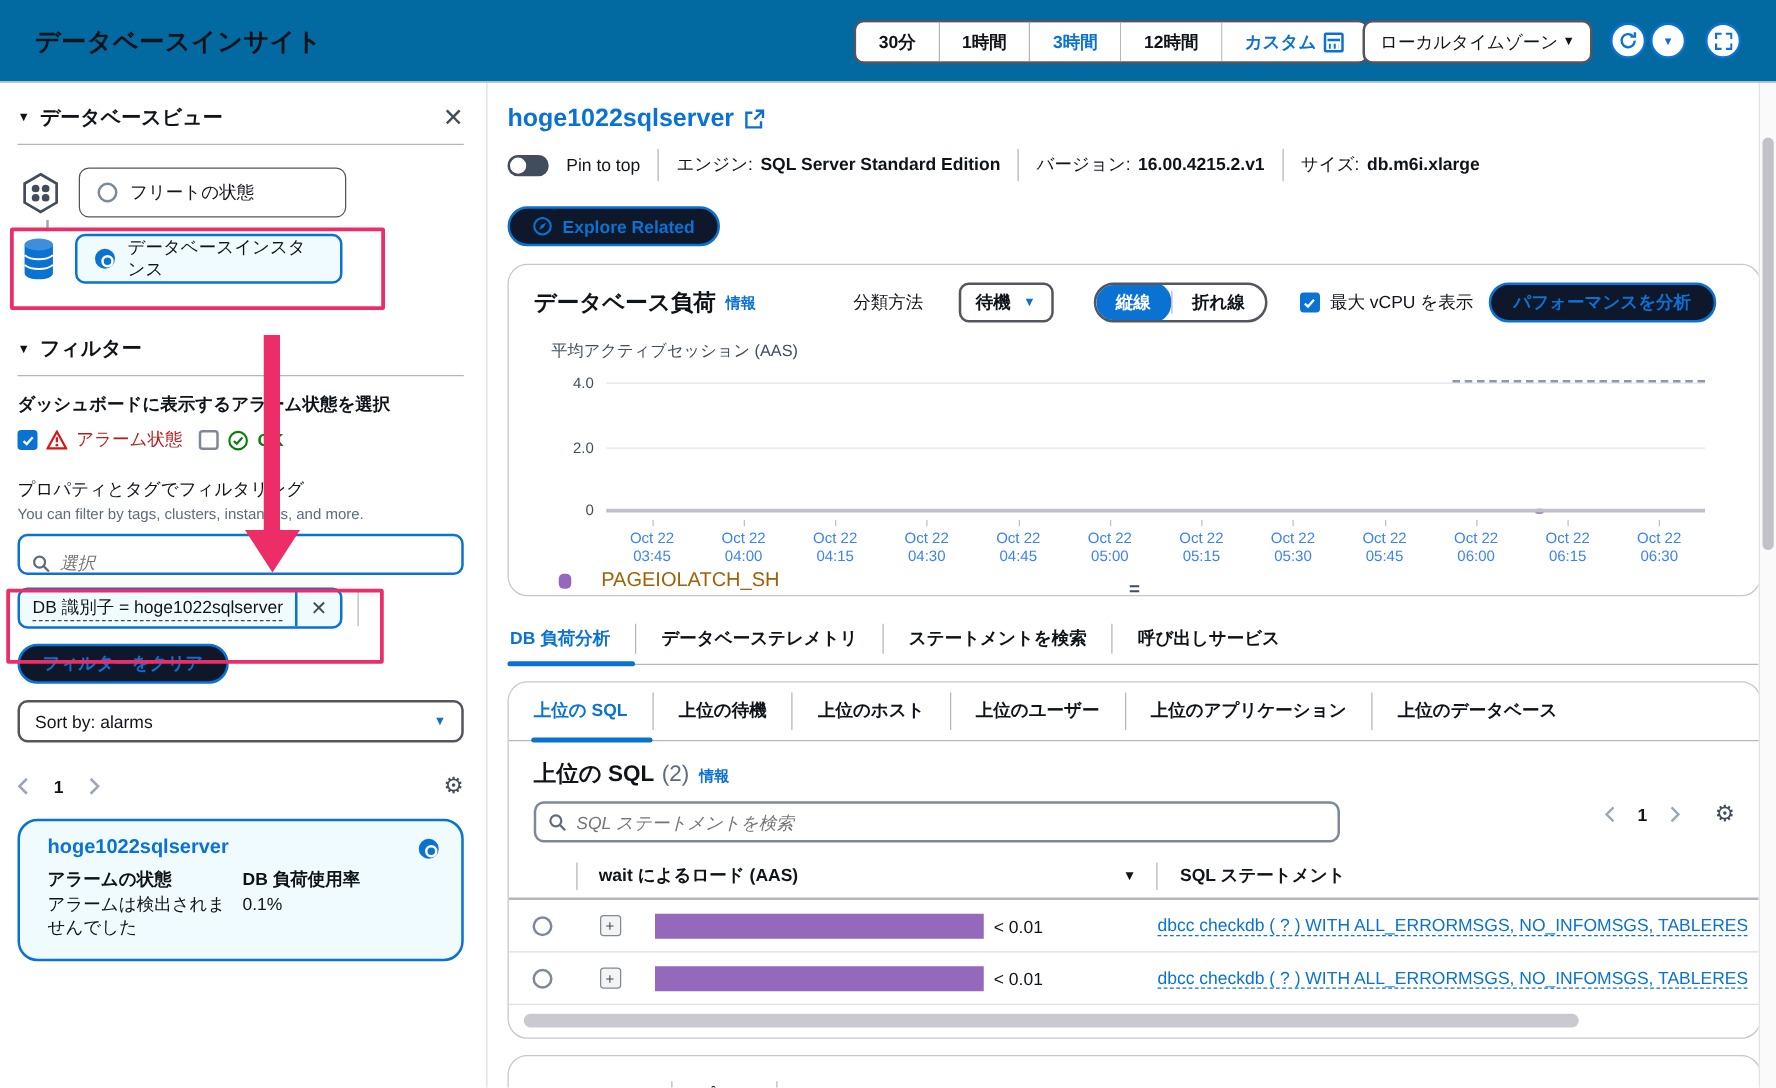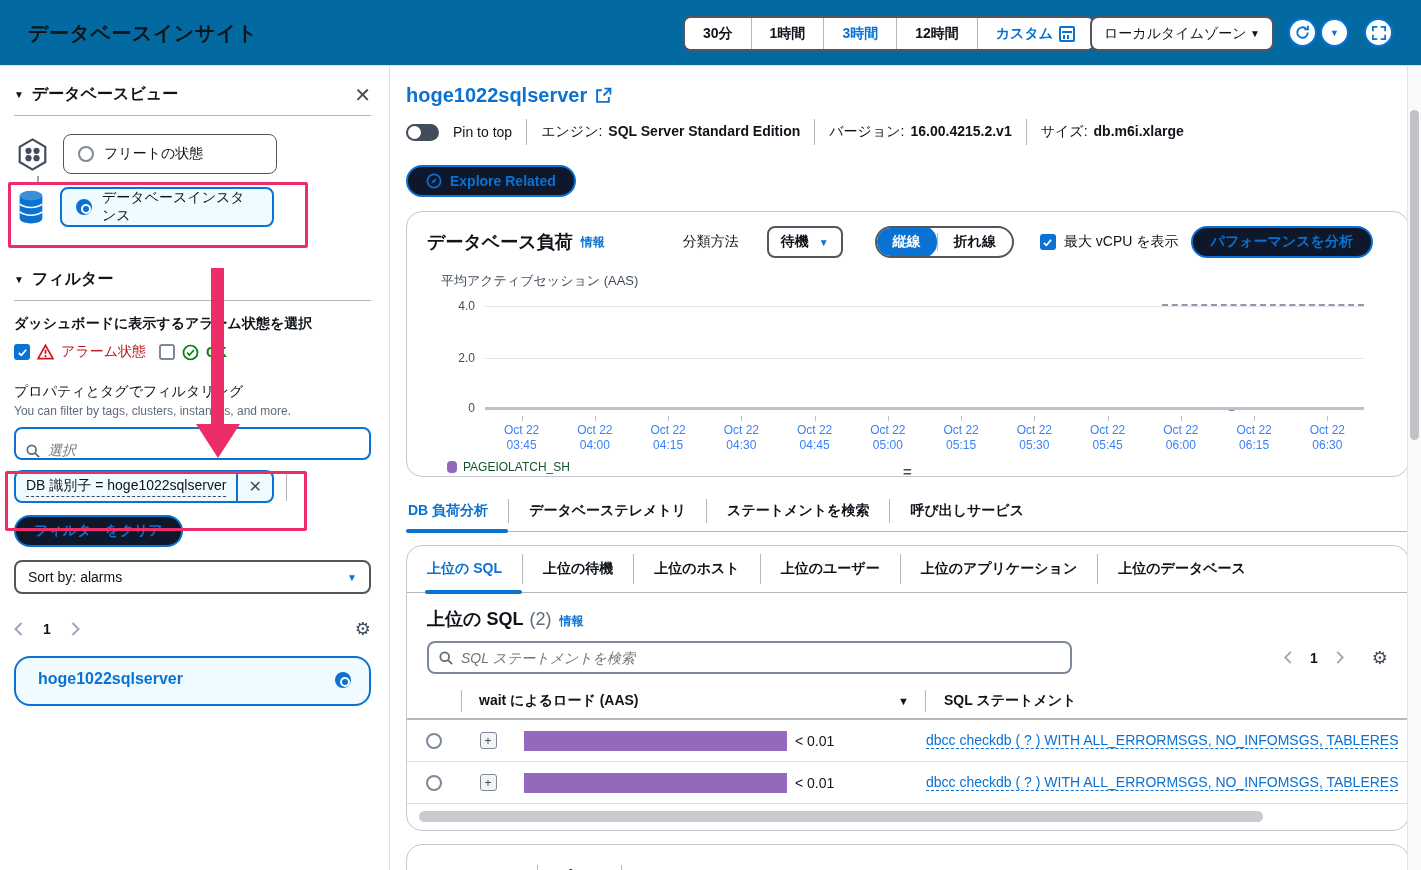--- a/index.html
+++ b/index.html
@@ -122,37 +122,37 @@
   .ylab { position:absolute; left:14px; top:8px; font-size:13px; color:#414d5c; }
   .plot { position:absolute; left:58px; right:24px; top:42px; bottom:62px; }
   .gridline { position:absolute; left:0; right:0; height:1px; background:#e4e4ea; }
   .ytick { position:absolute; right:100%; margin-right:10px; transform:translateY(-50%); font-size:12px; color:#414d5c; }
   .x-axis { position:absolute; left:0; right:0; bottom:0; height:3px; background:#c0c0c8; }
   .vcpu-line { position:absolute; right:0; height:0; border-top:2px dashed #8d99a8; }
   .blip { position:absolute; width:7px; height:4px; border-radius:2px; background:#9469bb; }
   .xlabels { position:absolute; left:58px; right:24px; bottom:18px; display:flex; }
   .xtick { flex:1; text-align:center; font-size:12px; color:#3b82f6; line-height:1.3; position:relative; }
   .xtick::before { content:""; position:absolute; top:-7px; left:50%; width:1px; height:5px; background:#c0c0c8; }
-  .legend { position:absolute; left:20px; bottom:-2px; display:flex; align-items:center; gap:6px; font-size:12px; color:#14532d; }
+  .legend { position:absolute; left:20px; bottom:-2px; display:flex; align-items:center; gap:24px; font-size:16px; color:#a16207; }
   .legend-dot { width:10px; height:12px; border-radius:4px; background:#9469bb; }
   .drag-handle { position:absolute; left:50%; bottom:-3px; transform:translateX(-50%); color:#414d5c;
     font-size:15px; font-weight:bold; cursor:row-resize; line-height:1; }
   .tabs { display:flex; align-items:stretch; margin-top:14px; border-bottom:1px solid #b6b6bd; height:41px; }
   .tab { display:flex; align-items:center; padding:0 20px; font-size:14px; font-weight:bold; color:#0f141a;
     cursor:pointer; position:relative; }
   .tab:first-child { padding-left:2px; }
   .tab.active { color:#0972d3; }
   .tab.active::after { content:""; position:absolute; left:0; right:0; bottom:-2px; height:4px; background:#0972d3; border-radius:2px; }
   .tab-sep { width:1px; background:#b6b6bd; margin:8px 0; }
   .topsql-card { margin-top:13px; width:1003px; padding-bottom:0; overflow:hidden; }
   .subtabs { display:flex; align-items:stretch; height:47px; border-bottom:1px solid #b6b6bd; padding:0 18px; }
   .sql-head { display:flex; align-items:baseline; padding:14px 20px 0 20px; }
   .sql-title { font-size:18px; font-weight:bold; }
   .sql-count { font-size:18px; color:#5f6b7a; margin-left:6px; }
-  .sql-controls { display:flex; align-items:center; padding:10px 20px 8px 20px; }
+  .sql-controls { display:flex; align-items:flex-start; padding:10px 20px 8px 20px; }
   .sql-search { flex:0 0 645px; height:33px; border:2px solid #7d8998; border-radius:8px; display:flex;
     align-items:center; gap:8px; padding:0 10px; color:#5f6b7a; }
   .sql-search input { border:0; outline:0; flex:1; font-size:14px; font-style:italic; color:#5f6b7a;
     font-family:inherit; background:transparent; }
   .sql-pager { margin-left:auto; display:flex; align-items:center; gap:18px; font-size:14px; }
   .thead { display:flex; align-items:center; height:36px; font-size:14px; font-weight:bold;
     border-bottom:2px solid #b6b6bd; margin-top:2px; }
   .col-div { width:1px; height:22px; background:#b6b6bd; }
   .trow { display:flex; align-items:center; height:42px; border-bottom:1px solid #dedee3; }
   .plus-btn { width:17px; height:17px; border:1px solid #7d8998; border-radius:3px; background:#f4f4f4;
@@ -307,20 +307,26 @@
       <span class="num">1</span>
       <svg class="chev" width="9" height="14" viewBox="0 0 8 14">
         <path d="M1 1 L7 7 L1 13" fill="none" stroke="#9ba7b6" stroke-width="2"></path>
         </svg>
       <span class="gear">⚙</span>
     </div>
 
     <div class="inst-card">
       <div class="inst-title">hoge1022sqlserver</div>
       <span class="radio checked inst-radio"></span>
+      <div class="inst-grid">
+        <div class="b">アラームの状態</div>
+        <div class="b">DB 負荷使用率</div>
+        <div>アラームは検出されませんでした</div>
+        <div>0.1%</div>
+      </div>
     </div>
   </div>
 </div>
 
 <div class="anno" style="left:8px; top:182px; width:300px; height:66px;"></div>
 <div class="anno" style="left:5px; top:471px; width:302px; height:60px;"></div>
 <div class="arrow-shaft"></div>
 <div class="arrow-head"></div>
 
 <div class="main">

